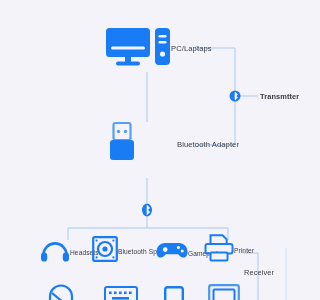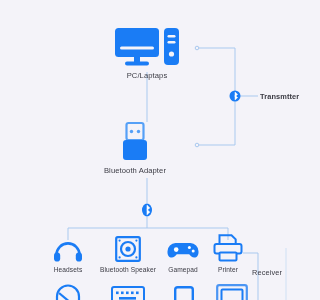--- a/index.html
+++ b/index.html
@@ -17,21 +17,20 @@
   #stage {
     position: absolute;
     left: 0;
     top: 0;
     width: 300px;
     height: 300px;
   }
   .node {
     position: absolute;
     display: flex;
-    flex-direction: column;
     align-items: center;
   }
   .icon-wrap {
     display: block;
     line-height: 0;
   }
   .caption {
     font-size: 7.6px;
     color: #3b3b44;
     text-align: center;
@@ -98,21 +97,21 @@
         <rect x="11" y="35.5" width="24" height="4" rx="2" fill="#1a7cf5"></rect>
         <rect x="50" y="2" width="15" height="37" rx="4" fill="#1a7cf5"></rect>
         <rect x="53.5" y="9" width="8" height="2.4" rx="1.2" fill="#f4f3f9"></rect>
         <rect x="53.5" y="15" width="8" height="2.4" rx="1.2" fill="#f4f3f9"></rect>
         <circle cx="57.5" cy="28" r="2.6" fill="#f4f3f9"></circle>
       </svg>
     </span>
     <span class="caption" style="margin-top:3px;">PC/Laptaps</span>
   </div>
 
-  <div class="node" style="left:95px; top:122px; width:80px;">
+  <div class="node" style="left:107px; top:122px; width:80px;gap:40px;">
     <span class="icon-wrap">
       <svg width="30" height="40" viewBox="0 0 30 40">
         <rect x="6.5" y="1" width="17" height="17" rx="2" fill="none" stroke="#55a0f7" stroke-width="2.2"></rect>
         <circle cx="11.5" cy="9.5" r="1.7" fill="#55a0f7"></circle>
         <circle cx="18.5" cy="9.5" r="1.7" fill="#55a0f7"></circle>
         <rect x="3" y="18" width="24" height="20" rx="3" fill="#1a7cf5"></rect>
       </svg>
     </span>
     <span class="caption" style="margin-top:4px;">Bluetooth Adapter</span>
   </div>
@@ -214,15 +213,15 @@
 
   <div class="node" style="left:208px; top:284px; width:48px;">
     <span class="icon-wrap">
       <svg width="32" height="26" viewBox="0 0 32 26">
         <rect x="1.2" y="1.2" width="29.6" height="26" rx="2" fill="none" stroke="#4b95f3" stroke-width="2.2"></rect>
         <rect x="5.5" y="5.5" width="21" height="18" rx="1" fill="none" stroke="#1a7cf5" stroke-width="2"></rect>
       </svg>
     </span>
   </div>
 
-  <div class="side-label" style="left:252px; top:268px;">Receiver</div>
+  <div class="side-label" style="left:244px; top:268px;">Receiver</div>
 
 </div>
 
 </body></html>

